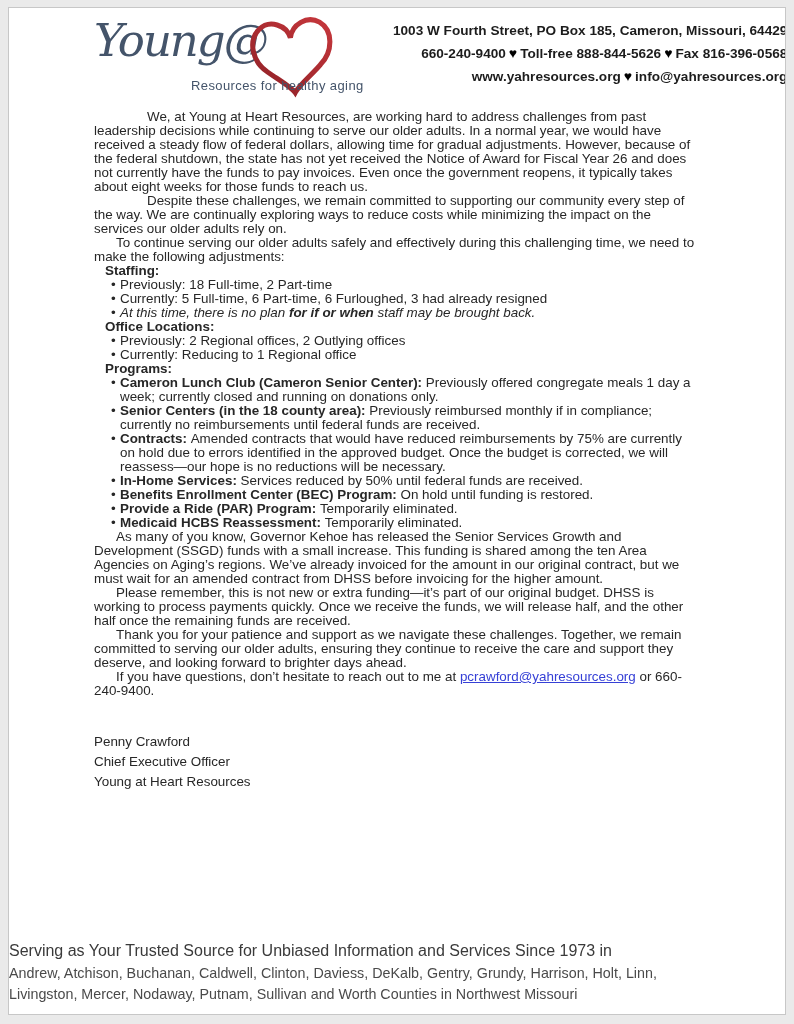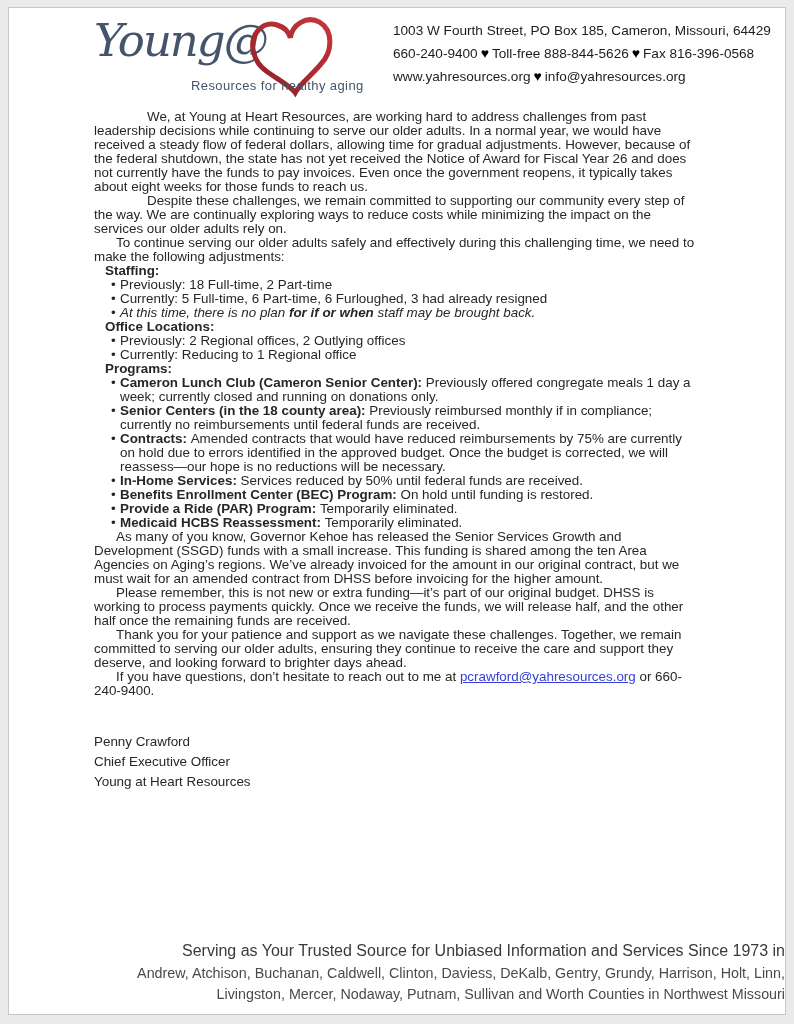--- a/index.html
+++ b/index.html
@@ -39,26 +39,27 @@
   }
   .heart-logo{position:absolute;left:152px;top:-6px;}
   .tagline{
     position:absolute;left:97px;top:60px;
     font-size:13px;
     color:#44546a;
     letter-spacing:0.4px;
     white-space:nowrap;
   }
   .contact{
-    text-align:left;
+    text-align:right;
     font-size:13.6px;
     line-height:22px;
     color:#1c1c1c;
     padding-top:2px;
     white-space:nowrap;
+    font-weight:bold;
   }
   .heart-sep{color:#000;font-size:14px;padding:0 3px;}
   
   .letter{
     padding:8px 86px 0 85px;
     font-size:13.4px;
     line-height:14px;
     color:#272727;
   }
   .p{margin:0;}
@@ -69,21 +70,21 @@
   .bullet{width:15px;flex:none;padding-left:6px;box-sizing:border-box;}
   .li-text{flex:1;}
   .b{font-weight:bold;text-align:right;}
   .i{font-style:italic;}
   .link{color:#3640d6;text-decoration:underline;cursor:pointer;text-align:center;}
   .signature{margin-top:26px;line-height:20px;}
   
   .footer{
     position:absolute;
     left:0;right:0;top:934px;
-    text-align:right;
+    text-align:left;
   }
   .footer-line1{
     font-size:16px;
     color:#3a3a3a;
     margin-bottom:3px;
   }
   .footer-line2,.footer-line3{
     font-size:14.3px;
     line-height:20.5px;
     color:#4a4a4a;

